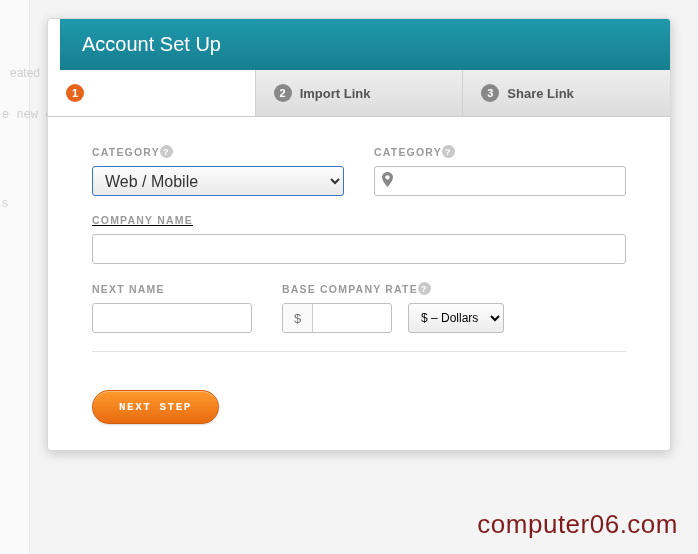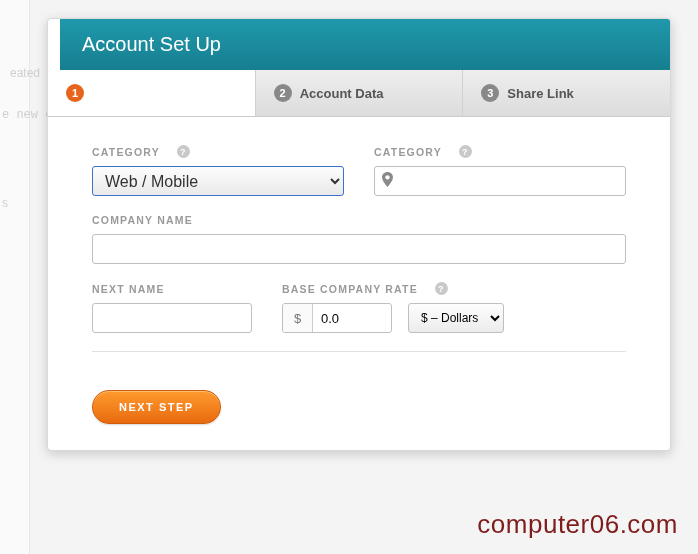--- a/index.html
+++ b/index.html
@@ -77,30 +77,30 @@
   .form-body {
     padding: 28px 44px 18px 44px;
   }
   .row {
     display: flex;
     gap: 30px;
     margin-bottom: 18px;
     align-items: flex-end;
   }
   .field { flex: 1; }
-  .field.full { width: 100%; }
+  .field.full { width: 100%; text-decoration: underline; }
   .label {
     font-size: 10.5px;
     letter-spacing: 1.2px;
     color: #9a9a9a;
     font-weight: bold;
     margin-bottom: 8px;
     display: flex;
     align-items: center;
-    gap: 17px;
+    gap: 0;
   }
   .help-icon {
     display: inline-flex;
     align-items: center;
     justify-content: center;
     width: 13px; height: 13px;
     border-radius: 50%;
     background: #c9c9c9;
     color: #fff;
     font-size: 9px;
@@ -183,20 +183,21 @@
     background: linear-gradient(#ff9a2e, #e86b0f);
     border: 1px solid #d05d0c;
     color: #fff;
     font-size: 11px;
     font-weight: bold;
     letter-spacing: 1.5px;
     padding: 10px 26px;
     border-radius: 18px;
     cursor: pointer;
     box-shadow: inset 0 1px 0 rgba(255,255,255,0.35), 0 1px 2px rgba(0,0,0,0.15);
+    font-family: Liberation Mono, monospace;
   }
   .watermark {
     position: absolute;
     right: 20px;
     bottom: 14px;
     color: #7f1d1d;
     font-size: 26px;
     font-family: Verdana, Geneva, sans-serif;
     letter-spacing: 0.5px;
   }
@@ -217,21 +218,21 @@
 <div class="modal">
 
   <div class="modal-header">Account Set Up</div>
 
   <div class="tabs">
     <div class="tab active">
       <span class="tab-num">1</span>
     </div>
     <div class="tab">
       <span class="tab-num">2</span>
-      <span>Account Data</span>
+      <span>Import Link</span>
     </div>
     <div class="tab">
       <span class="tab-num">3</span>
       <span>Share Link</span>
     </div>
   </div>
 
   <div class="form-body">
 
     <div class="row">
@@ -277,21 +278,20 @@
         <input type="text" class="short" value="" style="">
       </div>
       <div class="field">
         <div class="label">
           <span>BASE COMPANY RATE</span>
           <span class="help-icon">?</span>
         </div>
         <div class="rate-group">
           <div class="rate-input">
             <div class="rate-prefix">$</div>
-            <input type="text" value="0.0" style="">
           </div>
           <select class="currency">
             <option>$ – Dollars</option>
           </select>
         </div>
       </div>
     </div>
 
     <div class="divider"></div>
   </div>

